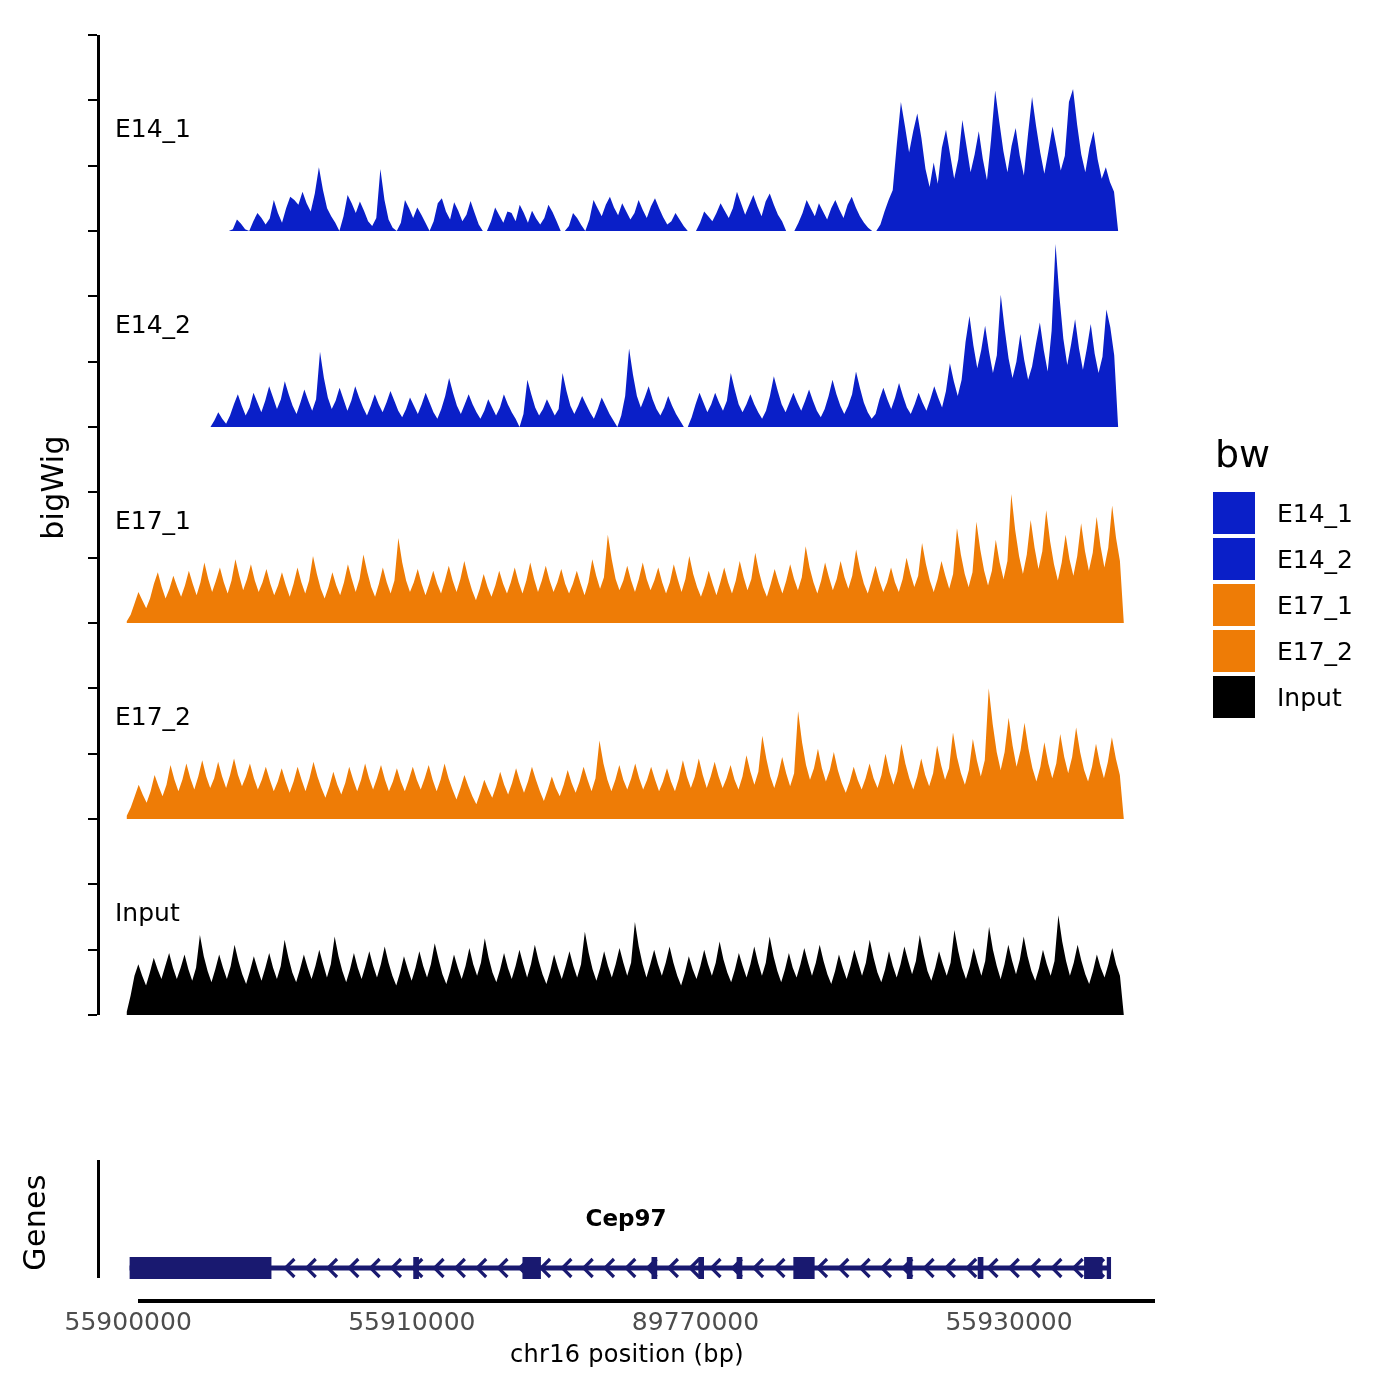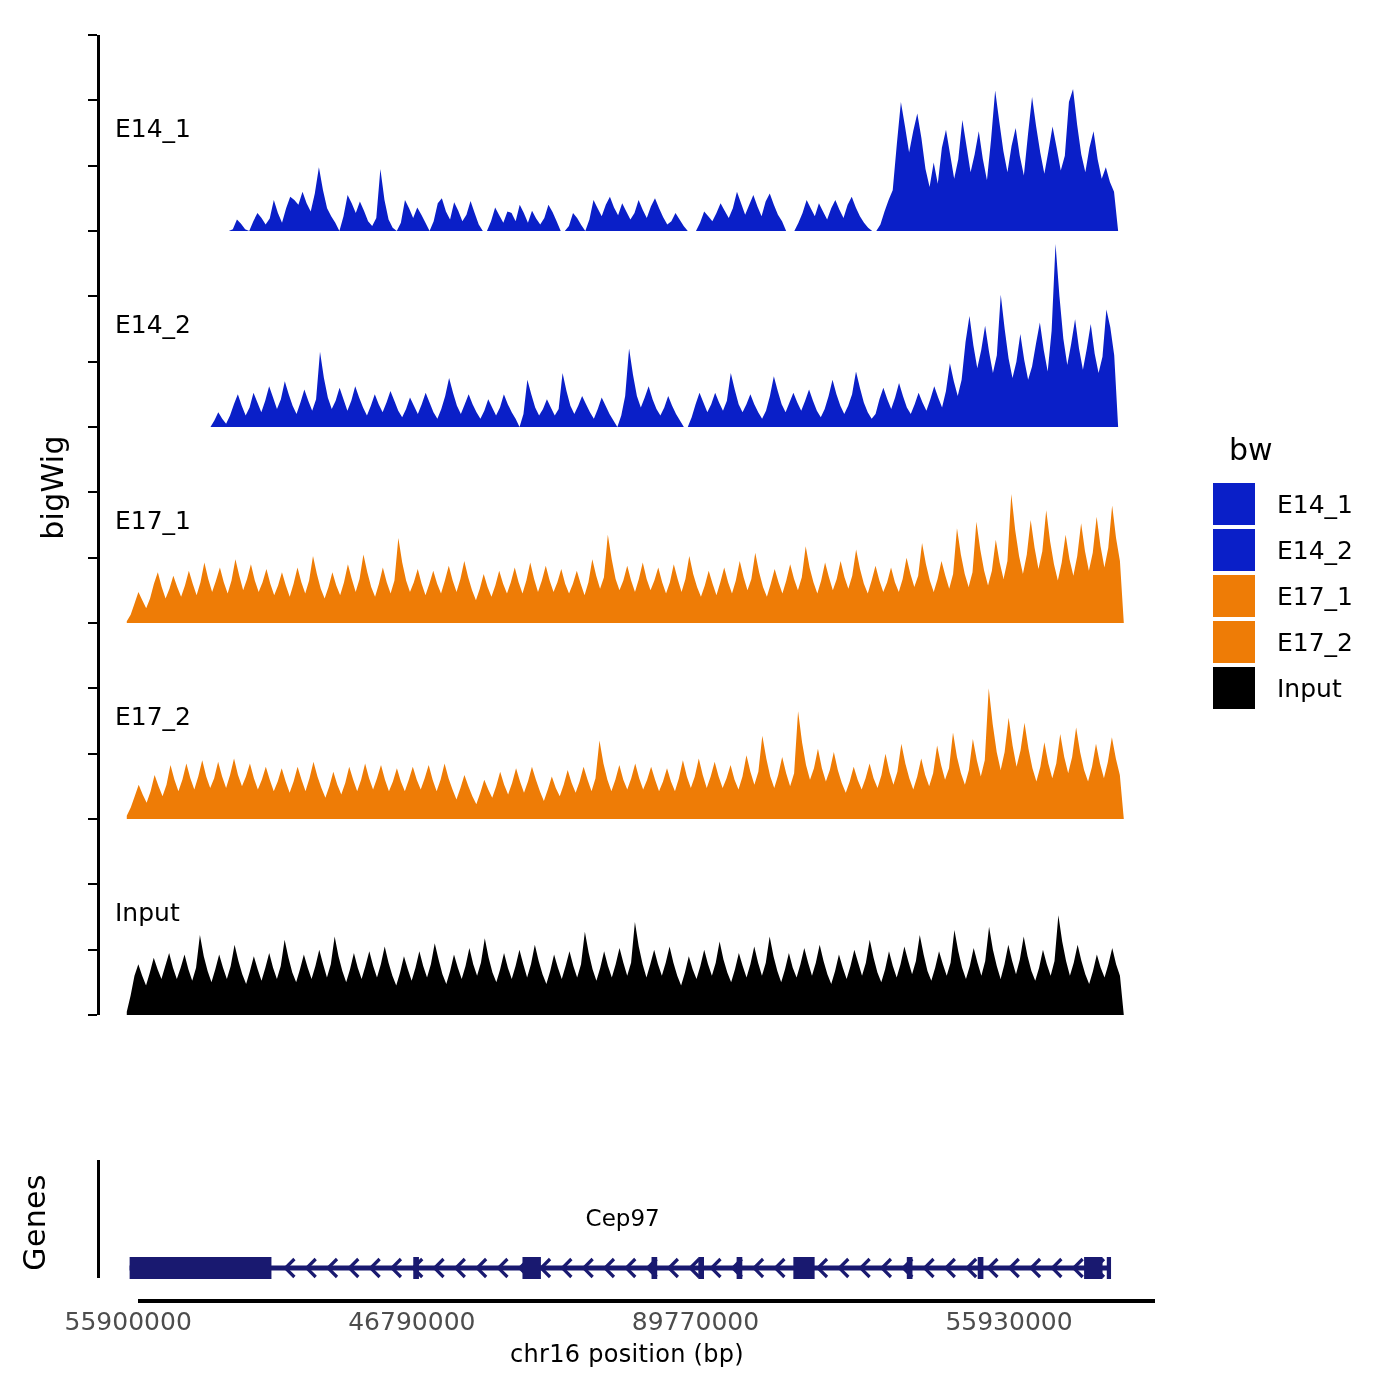--- a/index.html
+++ b/index.html
@@ -25,38 +25,38 @@
   .panel .axis-line{
     position:absolute;left:0;top:0;width:3px;height:100%;background:#000;
   }
   .tick{position:absolute;left:-9px;width:9px;height:2px;background:#000;}
   .striplab{
     position:absolute;font-size:25px;color:#000;white-space:nowrap;
   }
   .track-svg{position:absolute;left:0;top:0;}
 
   
-  #genes-panel{position:absolute;left:97px;top:1160px;width:1058px;height:130px;}
+  #genes-panel{position:absolute;left:97px;top:1160px;width:1058px;height:130px;font-weight:bold;}
   #genes-axis-line{position:absolute;left:0;top:0;width:3px;height:118px;background:#000;}
   #gene-name{
     position:absolute;font-size:23px;color:#000;white-space:nowrap;
     left:508px;top:45px;
   }
   #gene-model{position:absolute;left:0;top:88px;}
 
   
   #xaxis-line{position:absolute;left:138px;top:1299px;width:1017px;height:4px;background:#000;}
   .xticklab{
     position:absolute;top:1307px;font-size:25px;color:#4d4d4d;
     white-space:nowrap;transform:translateX(-50%);
   }
 
   
   #legend{position:absolute;left:1213px;top:432px;}
-  #legend-title{font-size:30px;color:#000;margin:0 0 16px 16px;}
+  #legend-title{font-size:38px;color:#000;margin:0 0 16px 2px;}
   .legend-row{display:flex;align-items:center;height:42px;margin-bottom:4px;}
   .legend-swatch{width:42px;height:42px;flex:0 0 42px;}
   .legend-label{margin-left:22px;font-size:25px;color:#000;white-space:nowrap;}
 </style>
 </head>
 <body>
 
 <div id="root">
 
   <div class="axis-title" id="ylab-bigwig">bigWig</div>
@@ -174,21 +174,21 @@
           <rect x="809.8096514745308" y="9" width="5.672922252010721" height="22" fill="#191970"></rect>
           <rect x="880.7211796246648" y="9" width="5.672922252010721" height="22" fill="#191970"></rect>
           <rect x="987.0884718498659" y="9" width="18.436997319034845" height="22" fill="#191970"></rect>
           <rect x="1009.7801608579089" y="9" width="4.254691689008041" height="22" fill="#191970"></rect>
         </svg></div>
   </div>
 
   <div id="xaxis-line"></div>
   <div id="xticks-host">
       <div class="xticklab" style="left: 128.201px;">55900000</div>
-      <div class="xticklab" style="left: 411.847px;">46790000</div>
+      <div class="xticklab" style="left: 411.847px;">55910000</div>
       <div class="xticklab" style="left: 695.493px;">89770000</div>
       <div class="xticklab" style="left: 1009px;">55930000</div>
     </div>
 
   <div class="axis-title" id="xlab">chr16 position (bp)</div>
 
   <div id="legend">
     <div id="legend-title">bw</div>
     <div id="legend-items">
         <div class="legend-row">

